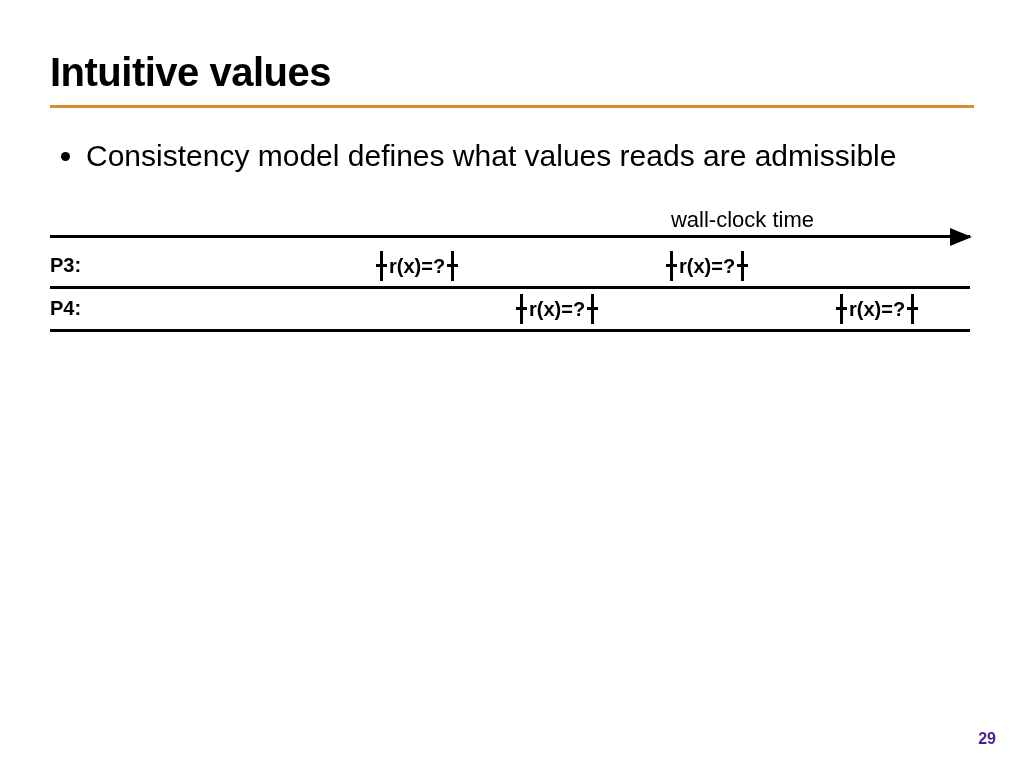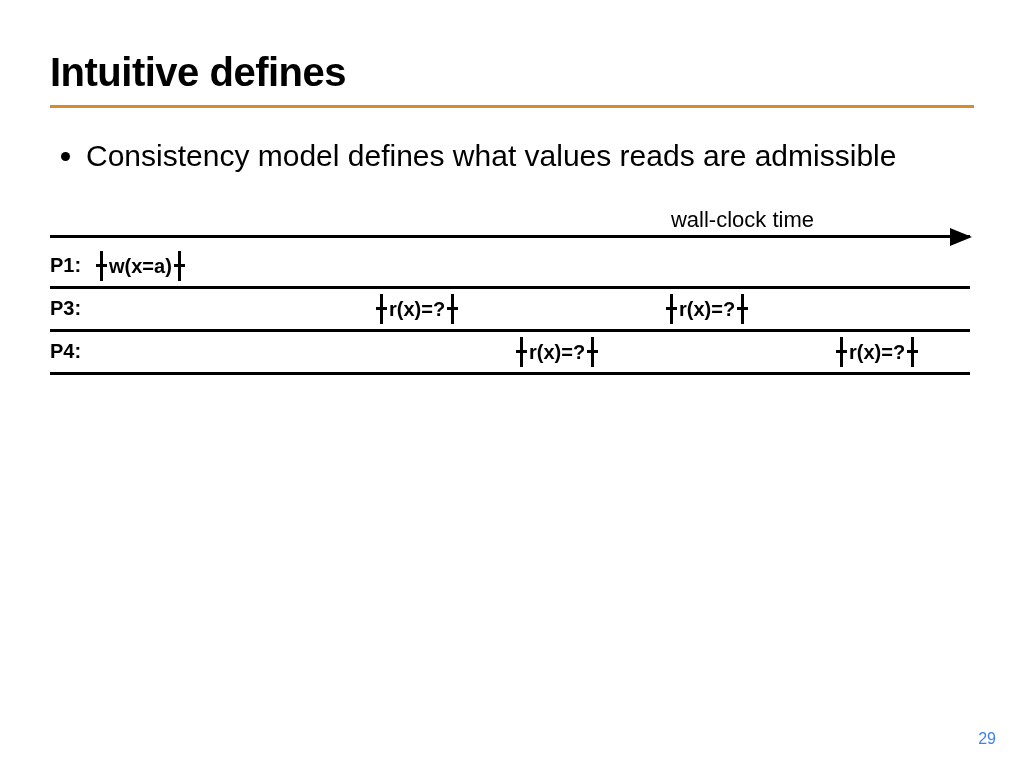--- a/index.html
+++ b/index.html
@@ -105,48 +105,40 @@
     height: 3px;
     background: #000;
   }
   .op .txt {
     padding: 0 6px;
   }
   .page-num {
     position: absolute;
     right: 28px;
     bottom: 20px;
-    color: #3b82f6;
+    color: #4c1d95;
     font-size: 16px;
-    font-weight: 400;
+    font-weight: 700;
   }
 </style>
 </head>
 <body>
 
 <div class="slide">
-  <h1 class="title">Intuitive defines</h1>
+  <h1 class="title">Intuitive values</h1>
   <div class="rule"></div>
 
   <ul class="body">
     <li>Consistency model defines what values reads are admissible</li>
   </ul>
 
   <div class="diagram">
     <div class="clock-label">wall-clock time</div>
     <div class="arrow"></div>
 
-    <div class="row">
-      <div class="plabel">P1:</div>
-      <div class="op" style="left:50px">
-        <span class="tick"></span>
-        <span class="txt">w(x=a)</span>
-        <span class="tick"></span>
-      </div>
-    </div>
 
 
     <div class="row">
       <div class="plabel">P3:</div>
       <div class="op" style="left:330px">
         <span class="tick"></span>
         <span class="txt">r(x)=?</span>
         <span class="tick"></span>
       </div>
       <div class="op" style="left:620px">

